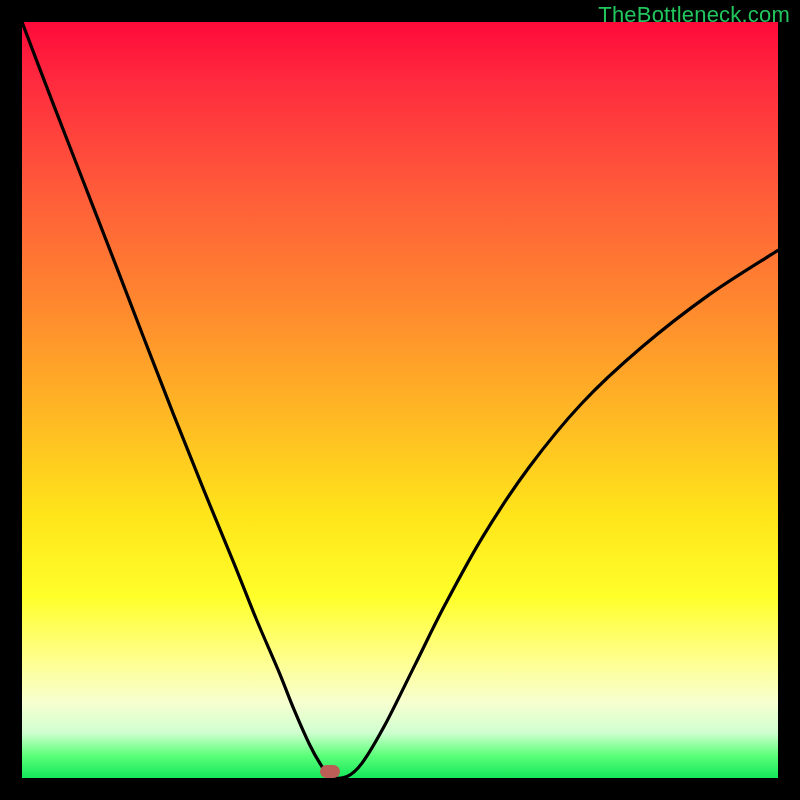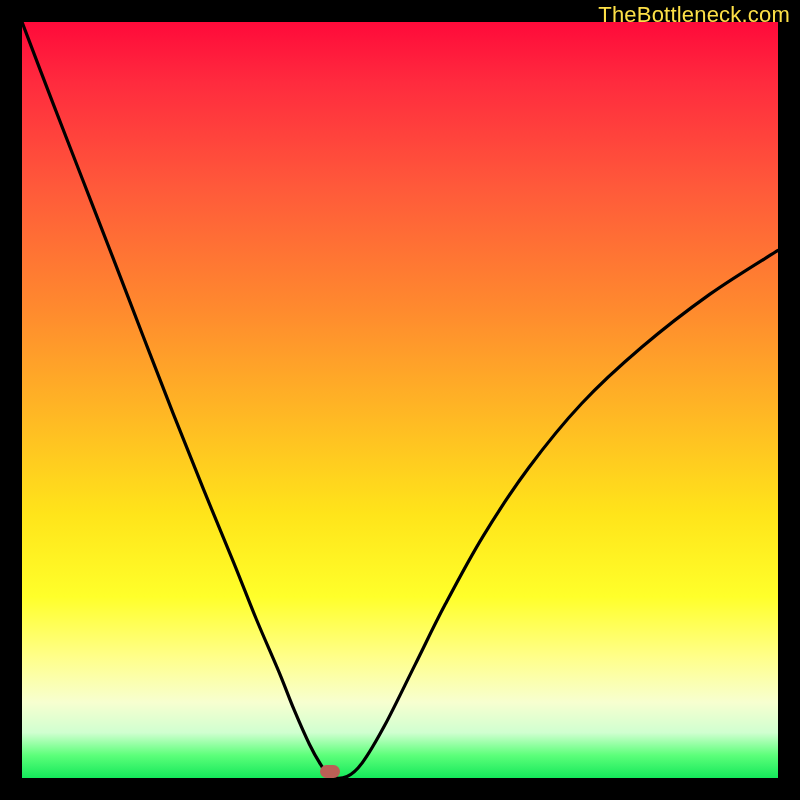--- a/index.html
+++ b/index.html
@@ -35,21 +35,21 @@
       #d0ffd0 94%,
       #5cff7a 97%,
       #14e85a 100%);
   }
   .watermark {
     position: absolute;
     top: 2px;
     right: 10px;
     font-size: 22px;
     font-weight: 500;
-    color: #fde047;
+    color: #22c55e;
     letter-spacing: 0.2px;
   }
   svg.curve {
     position: absolute;
     left: 0;
     top: 0;
     width: 756px;
     height: 756px;
   }
   .marker {

